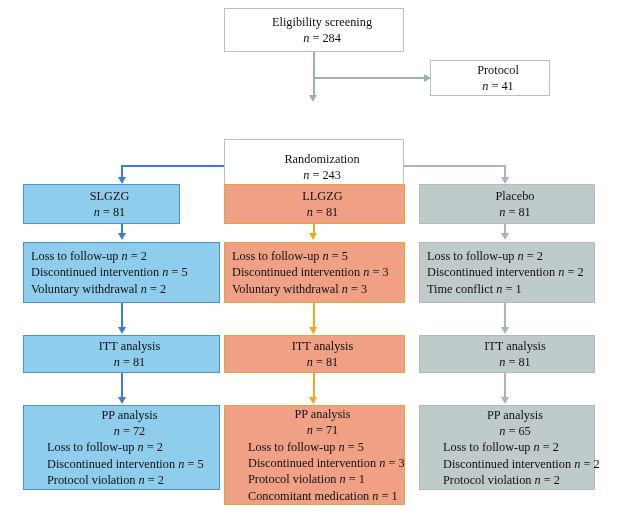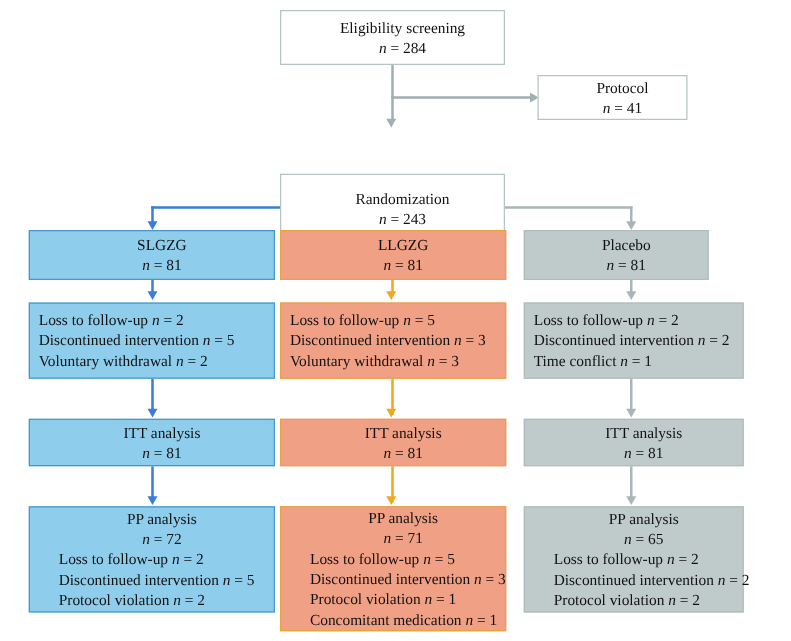--- a/index.html
+++ b/index.html
@@ -146,29 +146,29 @@
   <div class="box box-white ctr" style="left:430px; top:60px; width:120px; height:36px;">
     <div class="ln">Protocol</div>
     <div class="ln"><i class="nv">n</i><span> = 41</span></div>
   </div>
 
   <div class="box box-white ctr" style="left:224px; top:103px; width:180px; height:56px;margin-top:36px;">
     <div class="ln">Randomization</div>
     <div class="ln"><i class="nv">n</i><span> = 243</span></div>
   </div>
 
-  <div class="box box-blue ctr" style="left:23px; top:184px; width:197px; height:40px;">
+  <div class="box box-blue ctr" style="left:23px; top:184px; width:157px; height:40px;">
     <div class="ln">SLGZG</div>
     <div class="ln"><i class="nv">n</i><span> = 81</span></div>
   </div>
   <div class="box box-salmon ctr" style="left:224px; top:184px; width:181px; height:40px;">
     <div class="ln">LLGZG</div>
     <div class="ln"><i class="nv">n</i><span> = 81</span></div>
   </div>
-  <div class="box box-gray ctr" style="left:419px; top:184px; width:148px; height:40px;">
+  <div class="box box-gray ctr" style="left:419px; top:184px; width:176px; height:40px;">
     <div class="ln">Placebo</div>
     <div class="ln"><i class="nv">n</i><span> = 81</span></div>
   </div>
 
   <div class="box box-blue lft pad-l" id="attrition-slgzg" style="left:23px; top:242px; width:197px; height:61px;">
       <div class="ln"><span>Loss to follow-up </span><i class="nv">n</i><span> = 2</span></div>
       <div class="ln"><span>Discontinued intervention </span><i class="nv">n</i><span> = 5</span></div>
       <div class="ln"><span>Voluntary withdrawal </span><i class="nv">n</i><span> = 2</span></div>
     </div>
   <div class="box box-salmon lft pad-l" id="attrition-llgzg" style="left:224px; top:242px; width:181px; height:61px;">

